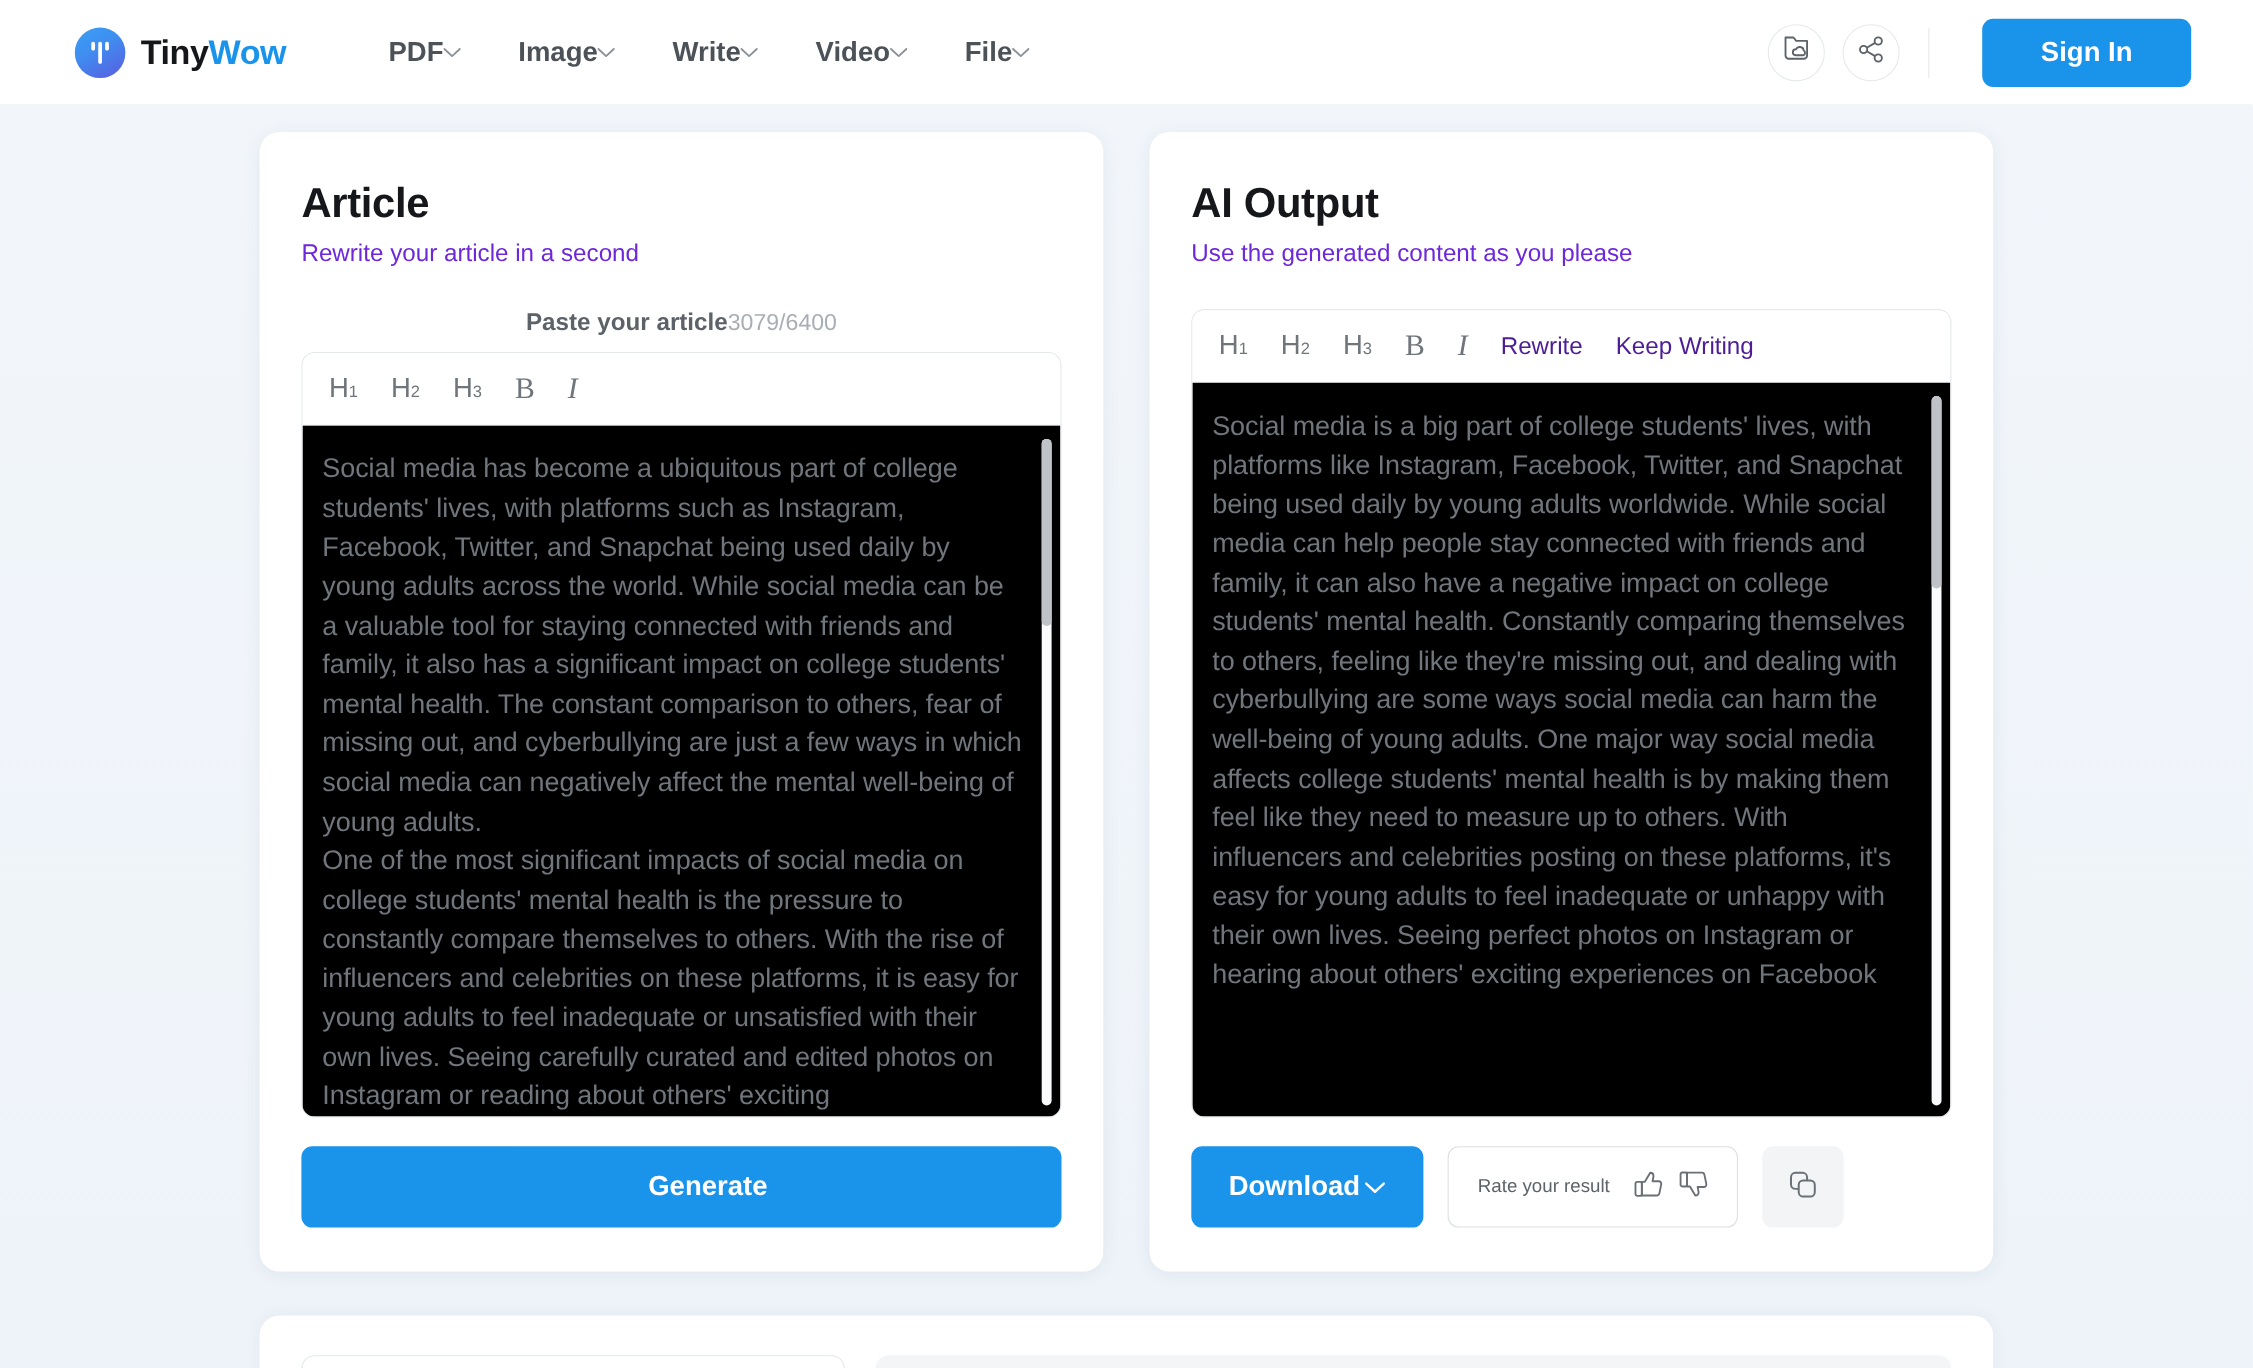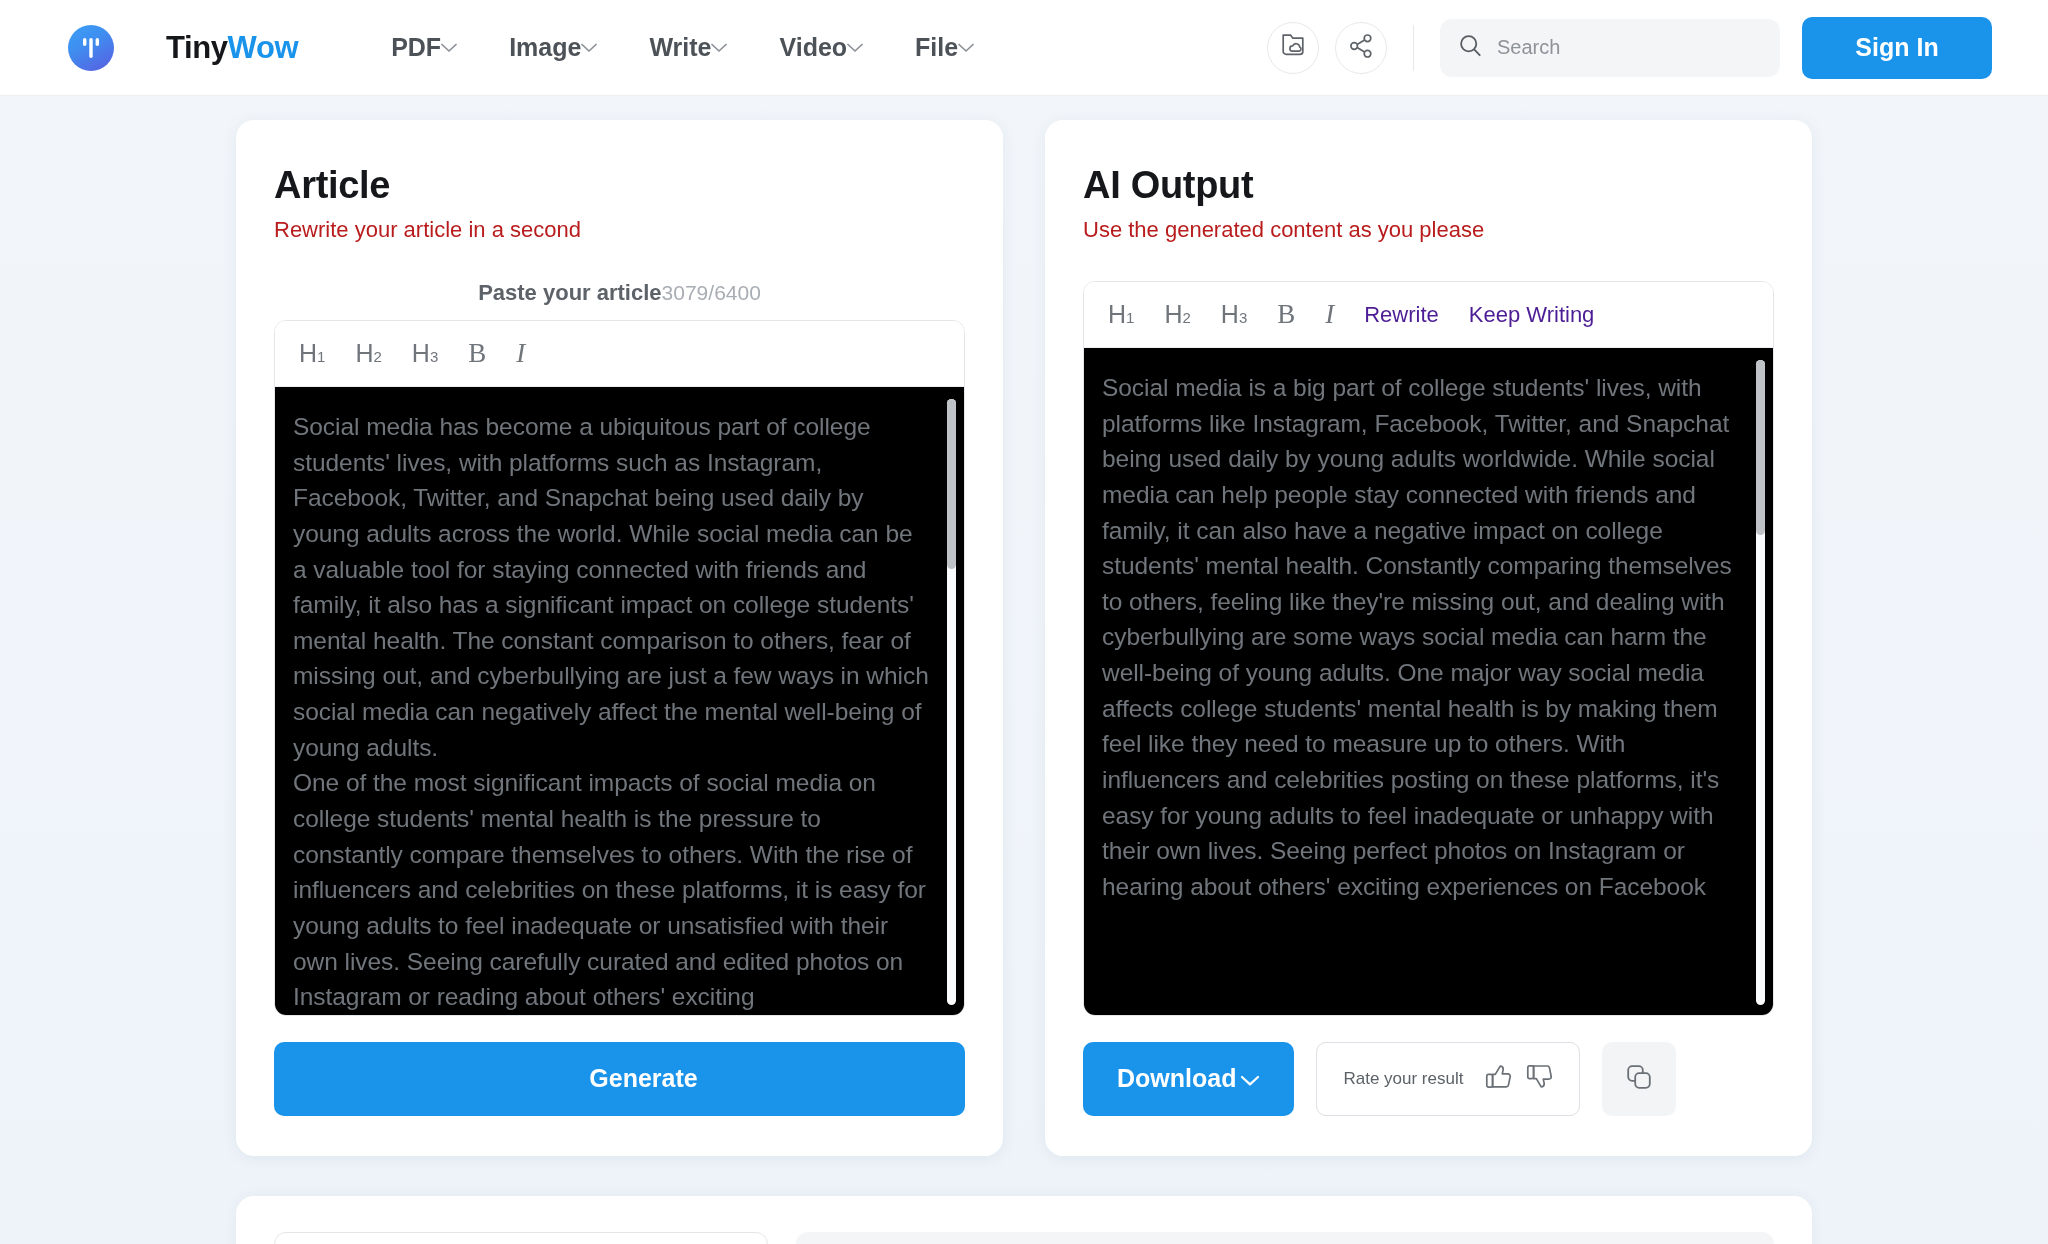--- a/index.html
+++ b/index.html
@@ -23,21 +23,21 @@
     border-bottom: 1px solid #eceef1;
     position: relative;
     z-index: 5;
   }
   .logo-wrap { display: flex; align-items: center; gap: 14px; flex: 0 0 auto; }
   .logo-mark {
     width: 46px; height: 46px; border-radius: 50%;
     background: linear-gradient(150deg,#3aa0f5 0%,#3f8ef0 40%,#5a5ce0 100%);
     display: flex; align-items: center; justify-content: center;
   }
-  .logo-text { font-size: 31px; font-weight: 700; letter-spacing: -0.4px; color: #15171a; margin-left: 38px; }
+  .logo-text { font-size: 31px; font-weight: 700; letter-spacing: -0.4px; color: #15171a; }
   .logo-text .wow { color: #1a93eb; }
 
   .nav { display: flex; align-items: center; gap: 52px; margin-left: 93px; }
   .nav-item {
     display: flex; align-items: center; gap: 0;
     font-size: 25px; font-weight: 600; color: #4c5257;
     cursor: pointer; white-space: nowrap;
   }
   .chev { display: inline-block; color: #8b9197; line-height: 0; }
 
@@ -70,21 +70,21 @@
   .card {
     background: #fff;
     border-radius: 18px;
     box-shadow: 0 2px 16px rgba(30,50,90,0.07);
     flex: 1 1 0;
     min-width: 0;
     padding: 44px 38px 40px 38px;
     display: flex; flex-direction: column;
   }
   .card-title { font-size: 38px; font-weight: 700; color: #15171a; letter-spacing: -0.3px; }
-  .card-sub { font-size: 22px; color: #b91c1c; margin-top: 10px; }
+  .card-sub { font-size: 22px; color: #6d28d9; margin-top: 10px; }
 
   .label-row {
     margin-top: 37px; display: flex; align-items: baseline; justify-content: center;
   }
   .label-strong { font-size: 22px; font-weight: 700; color: #5c6268; }
   .counter { font-size: 21px; color: #a9aeb4; }
 
   .editor {
     margin-top: 14px;
     border: 1.4px solid #e4e7ea;
@@ -246,29 +246,20 @@
           <circle cx="19.5" cy="5.3" r="3.3" stroke="#5d6369" stroke-width="1.7"></circle>
           <circle cx="6.2" cy="13" r="3.3" stroke="#5d6369" stroke-width="1.7"></circle>
           <circle cx="19.5" cy="20.7" r="3.3" stroke="#5d6369" stroke-width="1.7"></circle>
           <path d="M9.1 11.4l7.5-4.4M9.1 14.6l7.5 4.4" stroke="#5d6369" stroke-width="1.7"></path>
         </svg>
       </span>
     </div>
 
     <div class="divider-v"></div>
 
-    <div class="search-box">
-      <span>
-        <svg width="25" height="25" viewBox="0 0 25 25" fill="none">
-          <circle cx="10.7" cy="10.7" r="7.6" stroke="#575d63" stroke-width="1.8"></circle>
-          <path d="M16.4 16.6l5.3 5.6" stroke="#575d63" stroke-width="1.8" stroke-linecap="round"></path>
-        </svg>
-      </span>
-      <span class="search-ph">Search</span>
-    </div>
 
     <button class="signin">Sign In</button>
   </div>
 </div>
 
 <div class="stage">
   <div class="row">
 
     <div class="card">
       <div class="card-title">Article</div>

